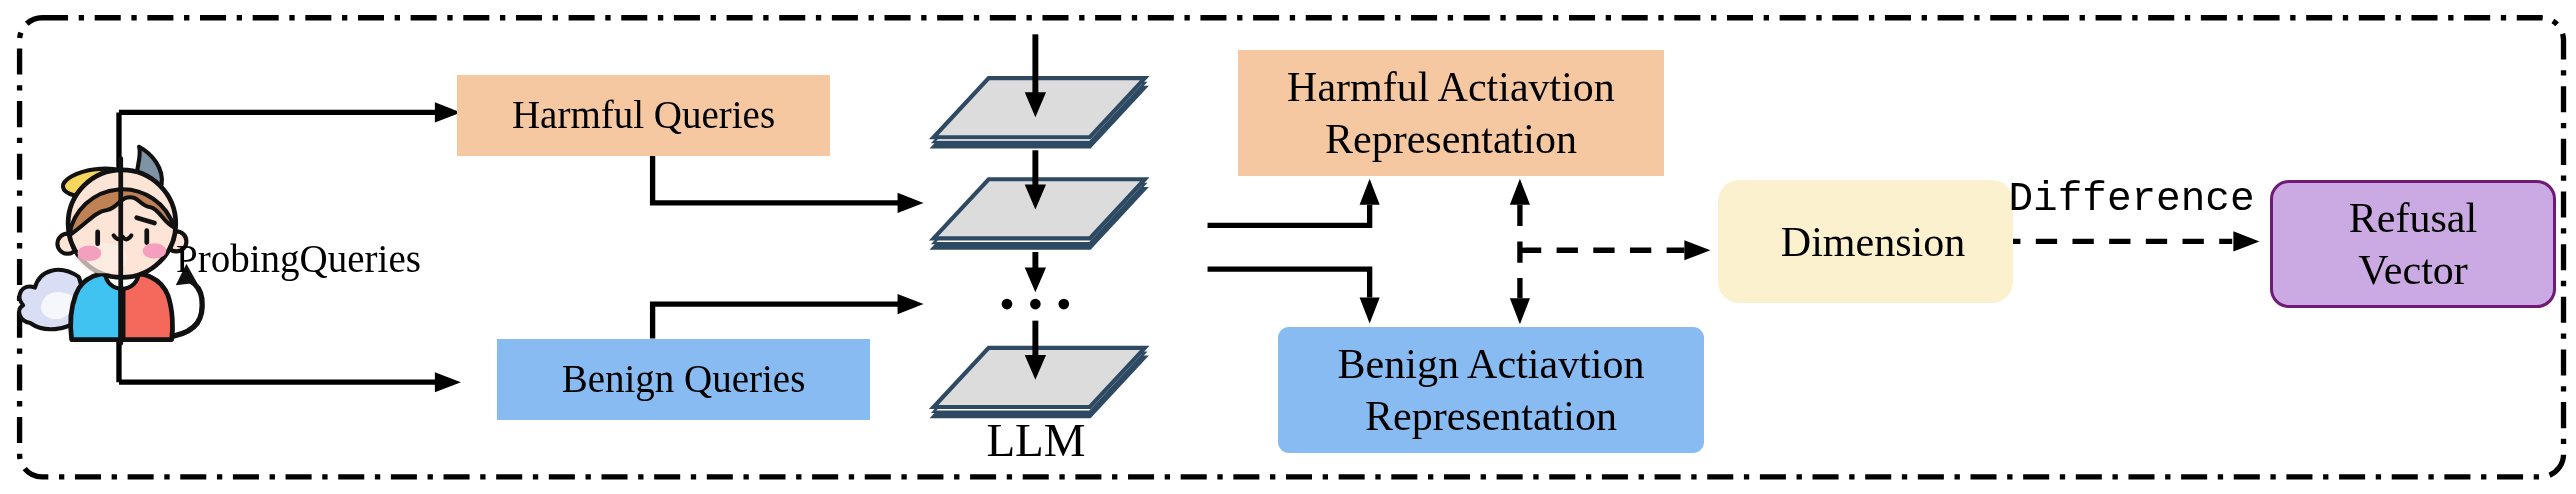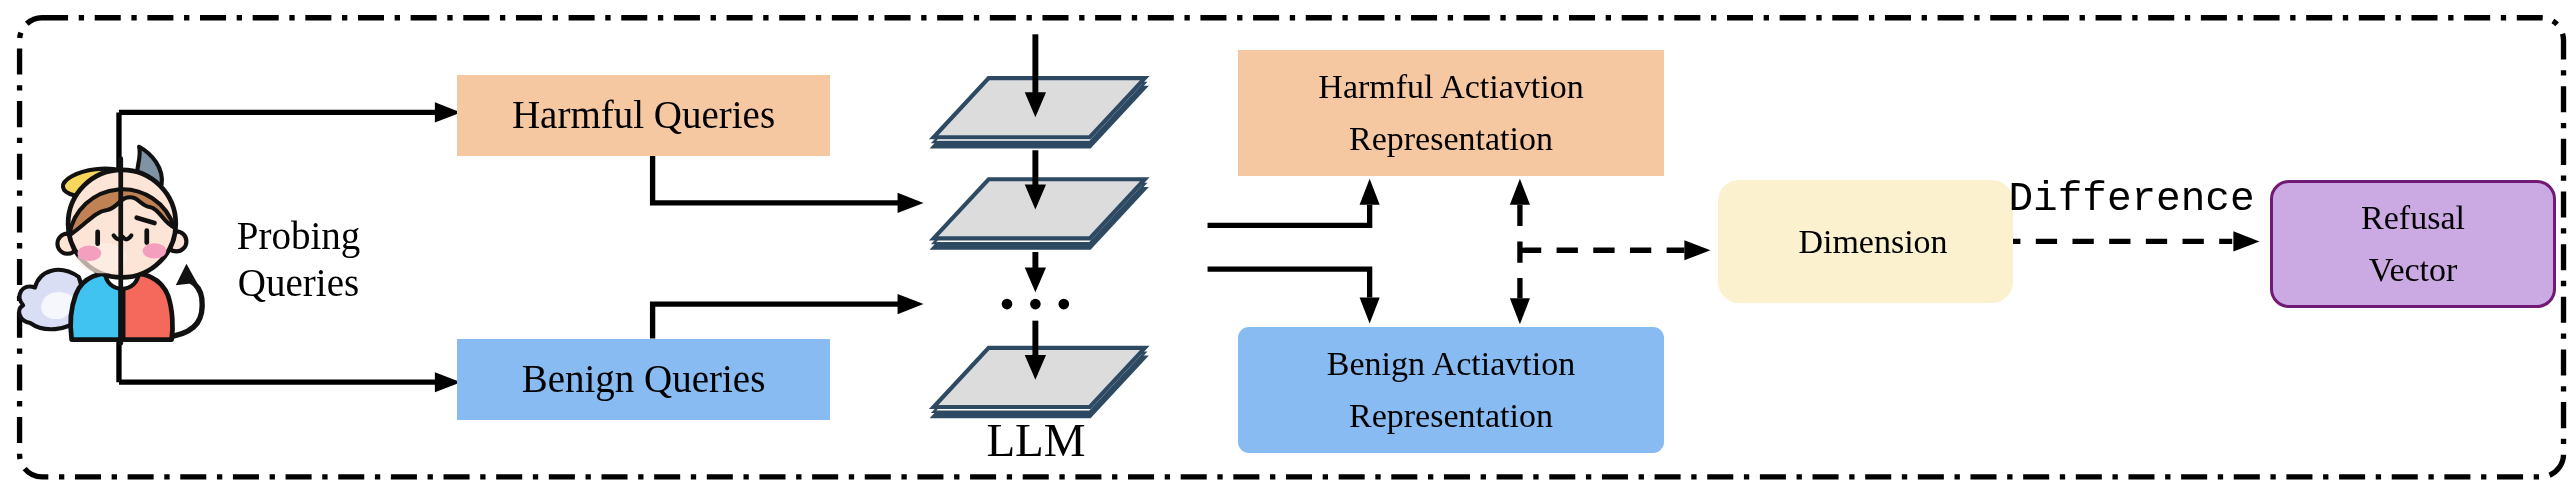--- a/index.html
+++ b/index.html
@@ -4,25 +4,25 @@
 <style>
   html,body{margin:0;padding:0;background:#fff;}
   #stage{position:relative;width:2576px;height:494px;background:#ffffff;overflow:hidden;
          font-family:"Liberation Serif","DejaVu Serif",serif;color:#000;}
   #wires{position:absolute;left:0;top:0;width:2576px;height:494px;}
   .box{position:absolute;display:flex;flex-direction:column;align-items:center;justify-content:center;
        text-align:center;line-height:1.25;}
   .box .l{display:block;}
   .lbl{position:absolute;display:flex;align-items:center;justify-content:center;text-align:center;}
   .peach{background:#F5C8A2;}
-  .blue{background:#87BBF1;}
+  .blue{background:#87BBF1;margin-left:40px;}
   .yellow{background:#FBF1CE;border-radius:21px;padding-left:15px;}
   .purple{background:#CBA9E3;border:3px solid #701a75;border-radius:19px;margin-left:8px;}
   .f66{font-size:39px;text-align:center;}
-  .f64{font-size:34px;line-height:52px;text-align:right;}
+  .f64{font-size:42px;line-height:52px;text-align:right;}
   .f70{font-size:41px;}
   .f80{font-size:47px;}
 </style>
 </head>
 <body>
 
 <div id="stage">
 
   <svg id="wires" viewBox="0 0 4352 835" xmlns="http://www.w3.org/2000/svg">
 
@@ -128,21 +128,21 @@
       <line x1="2568" y1="346" x2="2568" y2="504" stroke-dasharray="36 26"></line>
       <polygon points="2568,302 2551,346 2585,346" stroke="none"></polygon>
       <polygon points="2568,548 2551,504 2585,504" stroke="none"></polygon>
       <line x1="2568" y1="423" x2="2846" y2="423" stroke-dasharray="36 26"></line>
       <polygon points="2890,423 2846,406 2846,440" stroke="none"></polygon>
       <line x1="3378" y1="408" x2="3772" y2="408" stroke-dasharray="36 26"></line>
       <polygon points="3818,408 3774,391 3774,425" stroke="none"></polygon>
     </g>
   </svg>
 
-  <div class="lbl f66" style="left:201px;top:208px;width:195px;height:101px;flex-direction:column;line-height:47px;">
+  <div class="lbl f66" style="left:201px;top:208px;width:195px;height:101px;flex-direction:row;line-height:47px;">
     <div>Probing</div>
     <div>Queries</div>
   </div>
 
   <div class="box peach f66" style="left: 457px; top: 75px; width: 373px; height: 81px; background: rgb(245, 200, 162);">
     <div>Harmful Queries</div>
   </div>
 
   <div class="box blue f66" style="left: 457px; top: 339px; width: 373px; height: 81px; background: rgb(135, 187, 241);">
     <div>Benign Queries</div>

